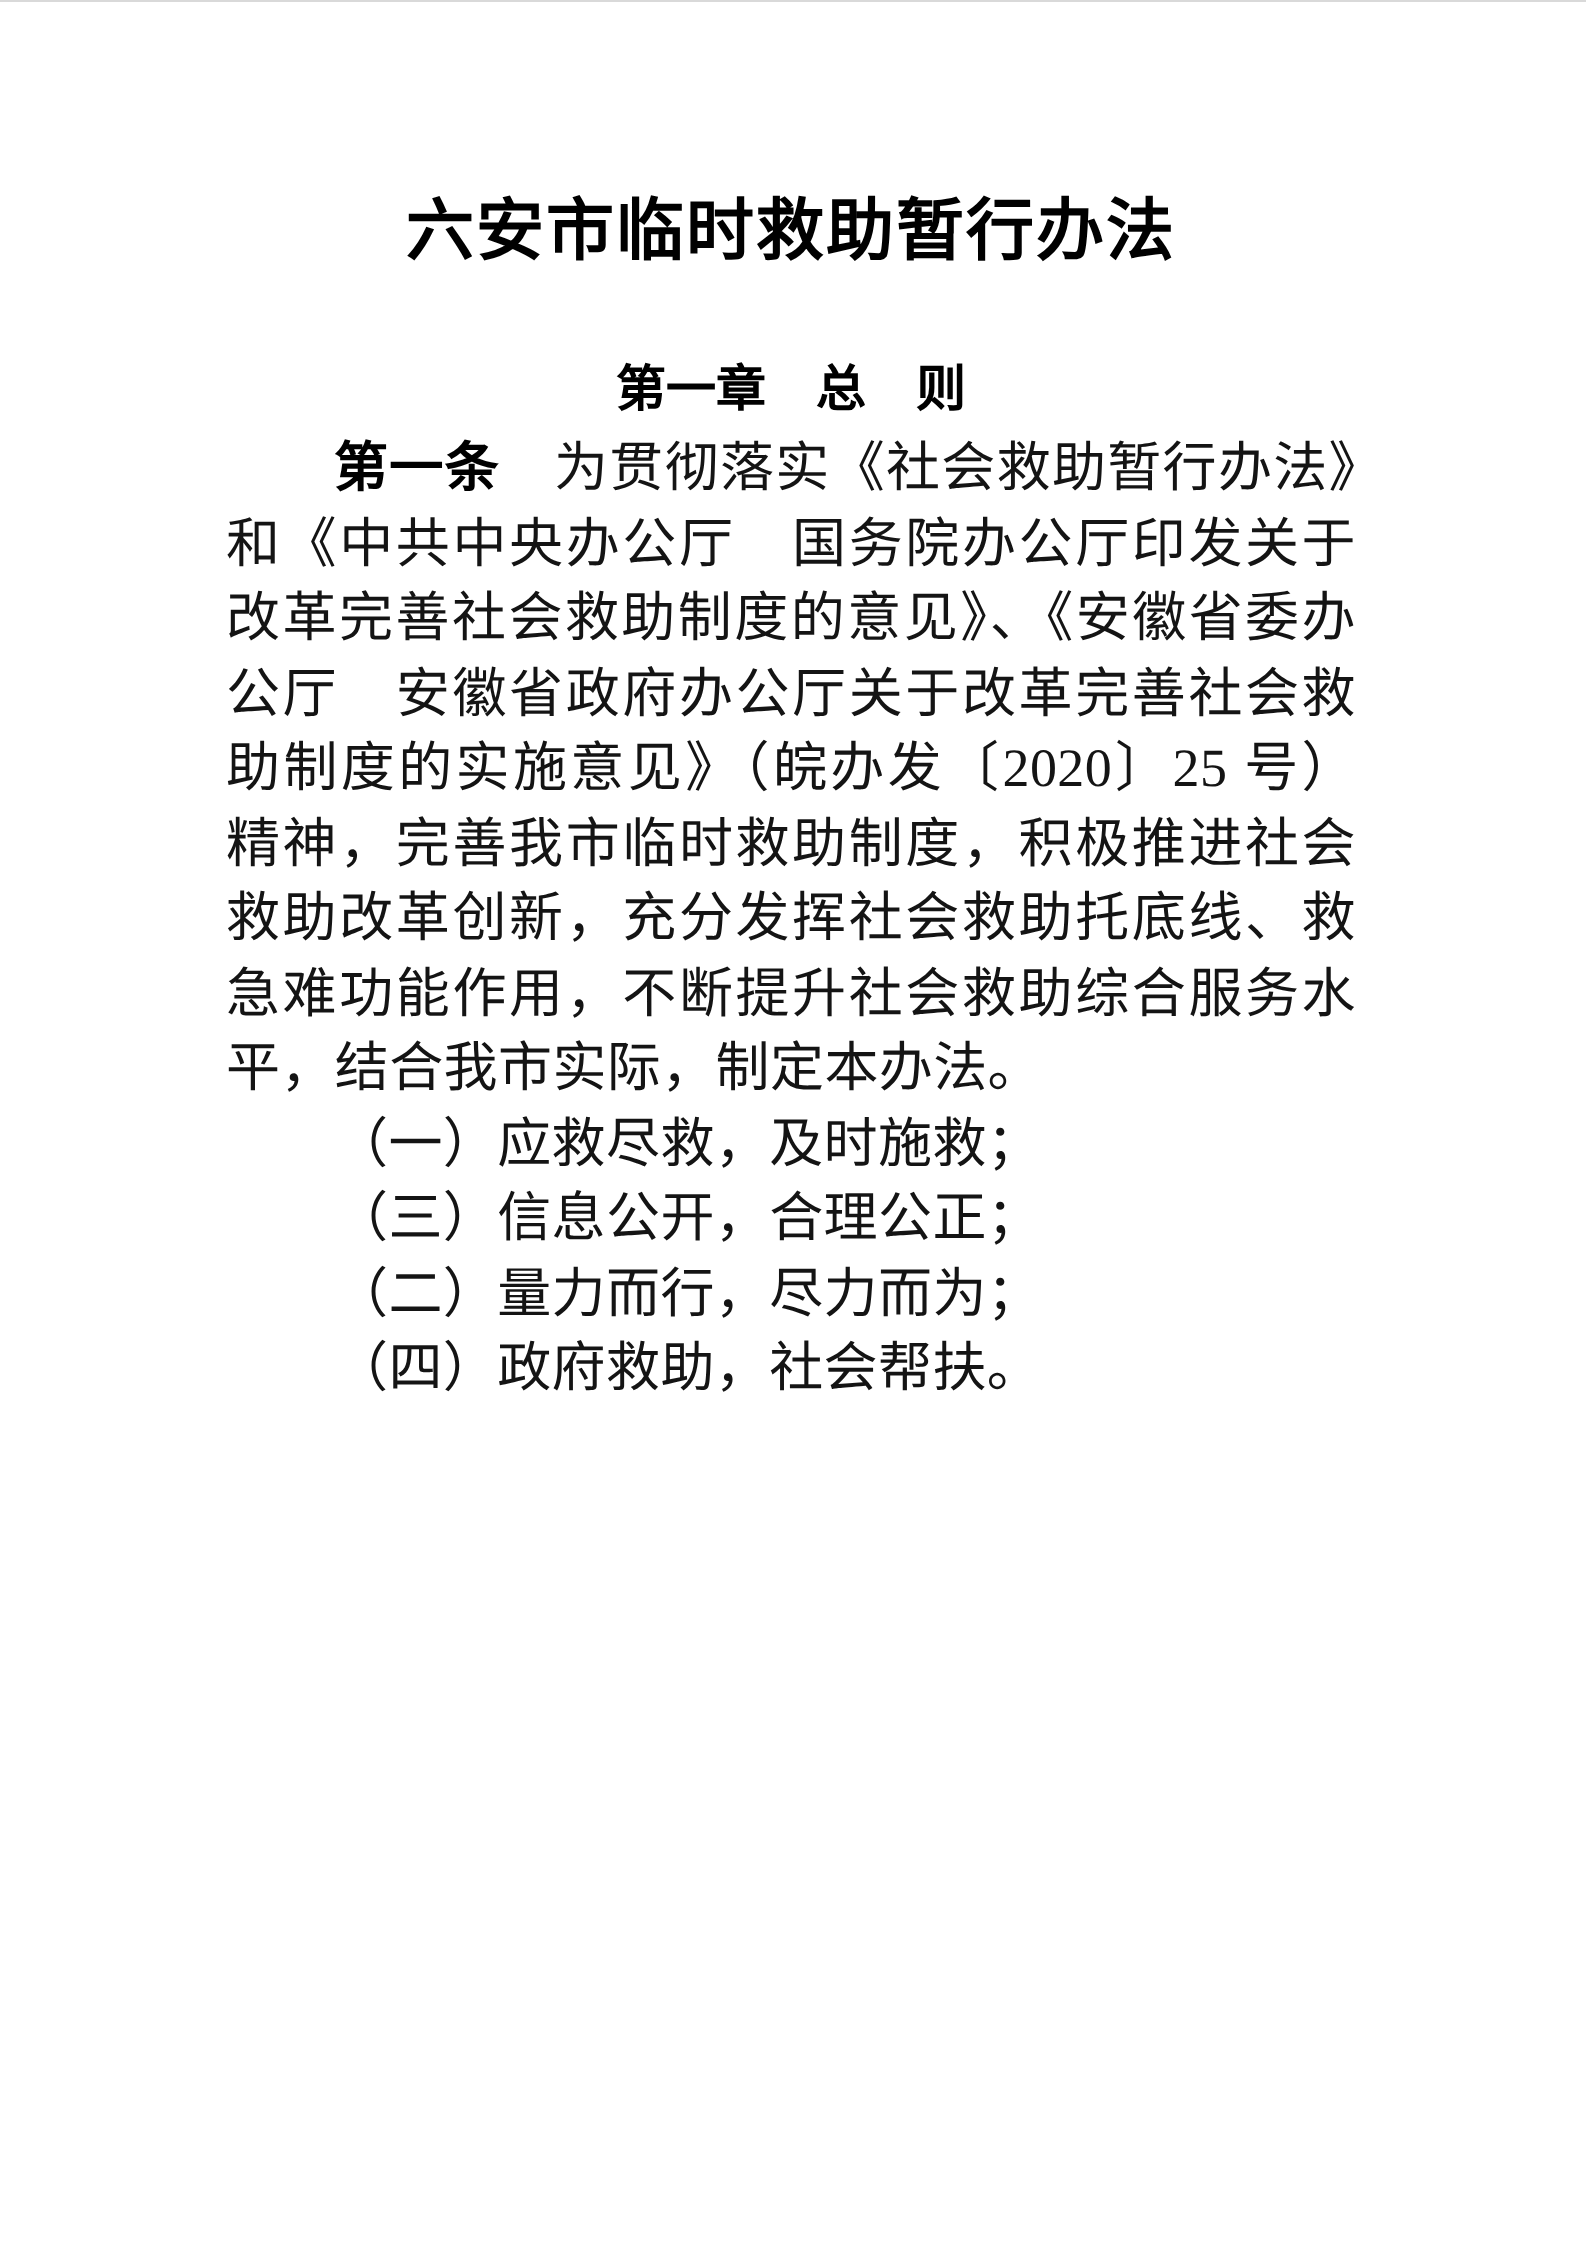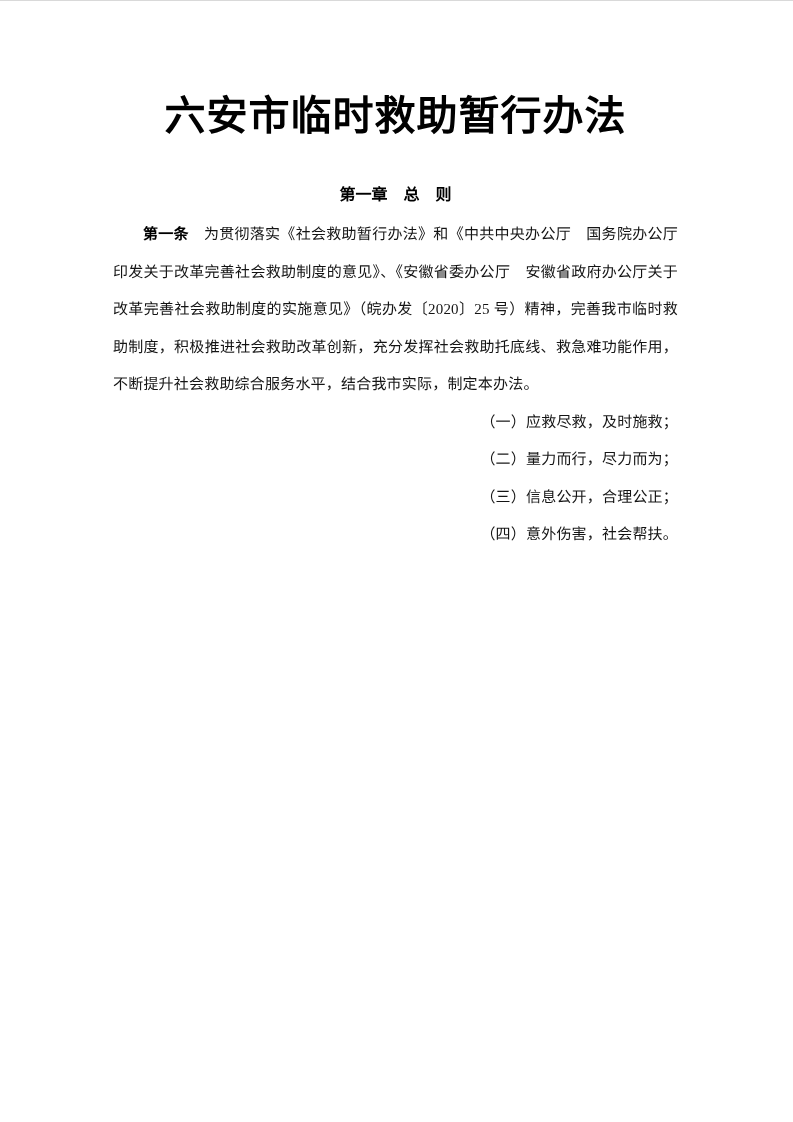--- a/index.html
+++ b/index.html
@@ -20,75 +20,75 @@
   }
   .content {
     box-sizing: border-box;
     padding: 95px 115px 0 113px;
   }
   .doc-title {
     margin: 0;
     text-align: center;
     font-family: "DejaVu Sans", "Liberation Sans", sans-serif;
     font-weight: 900;
-    font-size: 41px;
+    font-size: 34px;
     line-height: 41px;
     letter-spacing: 1px;
     color: #000000;
   }
   .chapter-heading {
     margin: 43px 0 0 0;
     text-align: center;
     font-family: "DejaVu Sans", "Liberation Sans", sans-serif;
     font-weight: bold;
-    font-size: 16px;
+    font-size: 25px;
     line-height: 30px;
     color: #000000;
   }
   .body-text {
     margin-top: 6px;
   }
   .para {
     margin: 0;
-    font-size: 15px;
+    font-size: 27px;
     line-height: 37.5px;
     letter-spacing: 0.2px;
     text-align: justify;
     text-indent: 2em;
   }
   .article-label {
     font-family: "DejaVu Sans", "Liberation Sans", sans-serif;
     font-weight: bold;
     color: #000000;
     margin-right: 1em;
   }
   .list-item {
-    text-align: right;
+    text-align: left;
   }
 </style>
 </head>
 <body>
 
 <div class="page">
   <div class="content">
 
     <h1 class="doc-title">六安市临时救助暂行办法</h1>
 
     <h2 class="chapter-heading">第一章　总　则</h2>
 
     <div class="body-text">
 
       <p class="para"><b class="article-label">第一条</b><span>为贯彻落实《社会救助暂行办法》和《中共中央办公厅　国务院办公厅印发关于改革完善社会救助制度的意见》、《安徽省委办公厅　安徽省政府办公厅关于改革完善社会救助制度的实施意见》（皖办发〔2020〕25 号）精神，完善我市临时救助制度，积极推进社会救助改革创新，充分发挥社会救助托底线、救急难功能作用，不断提升社会救助综合服务水平，结合我市实际，制定本办法。</span></p>
 
 
 
       <p class="para list-item">（一）应救尽救，及时施救；</p>
 
+      <p class="para list-item">（三）信息公开，合理公正；</p>
+
       <p class="para list-item">（二）量力而行，尽力而为；</p>
 
-      <p class="para list-item">（三）信息公开，合理公正；</p>
-
-      <p class="para list-item">（四）意外伤害，社会帮扶。</p>
+      <p class="para list-item">（四）政府救助，社会帮扶。</p>
 
 
     </div>
   </div>
 </div>
 
 </body></html>

